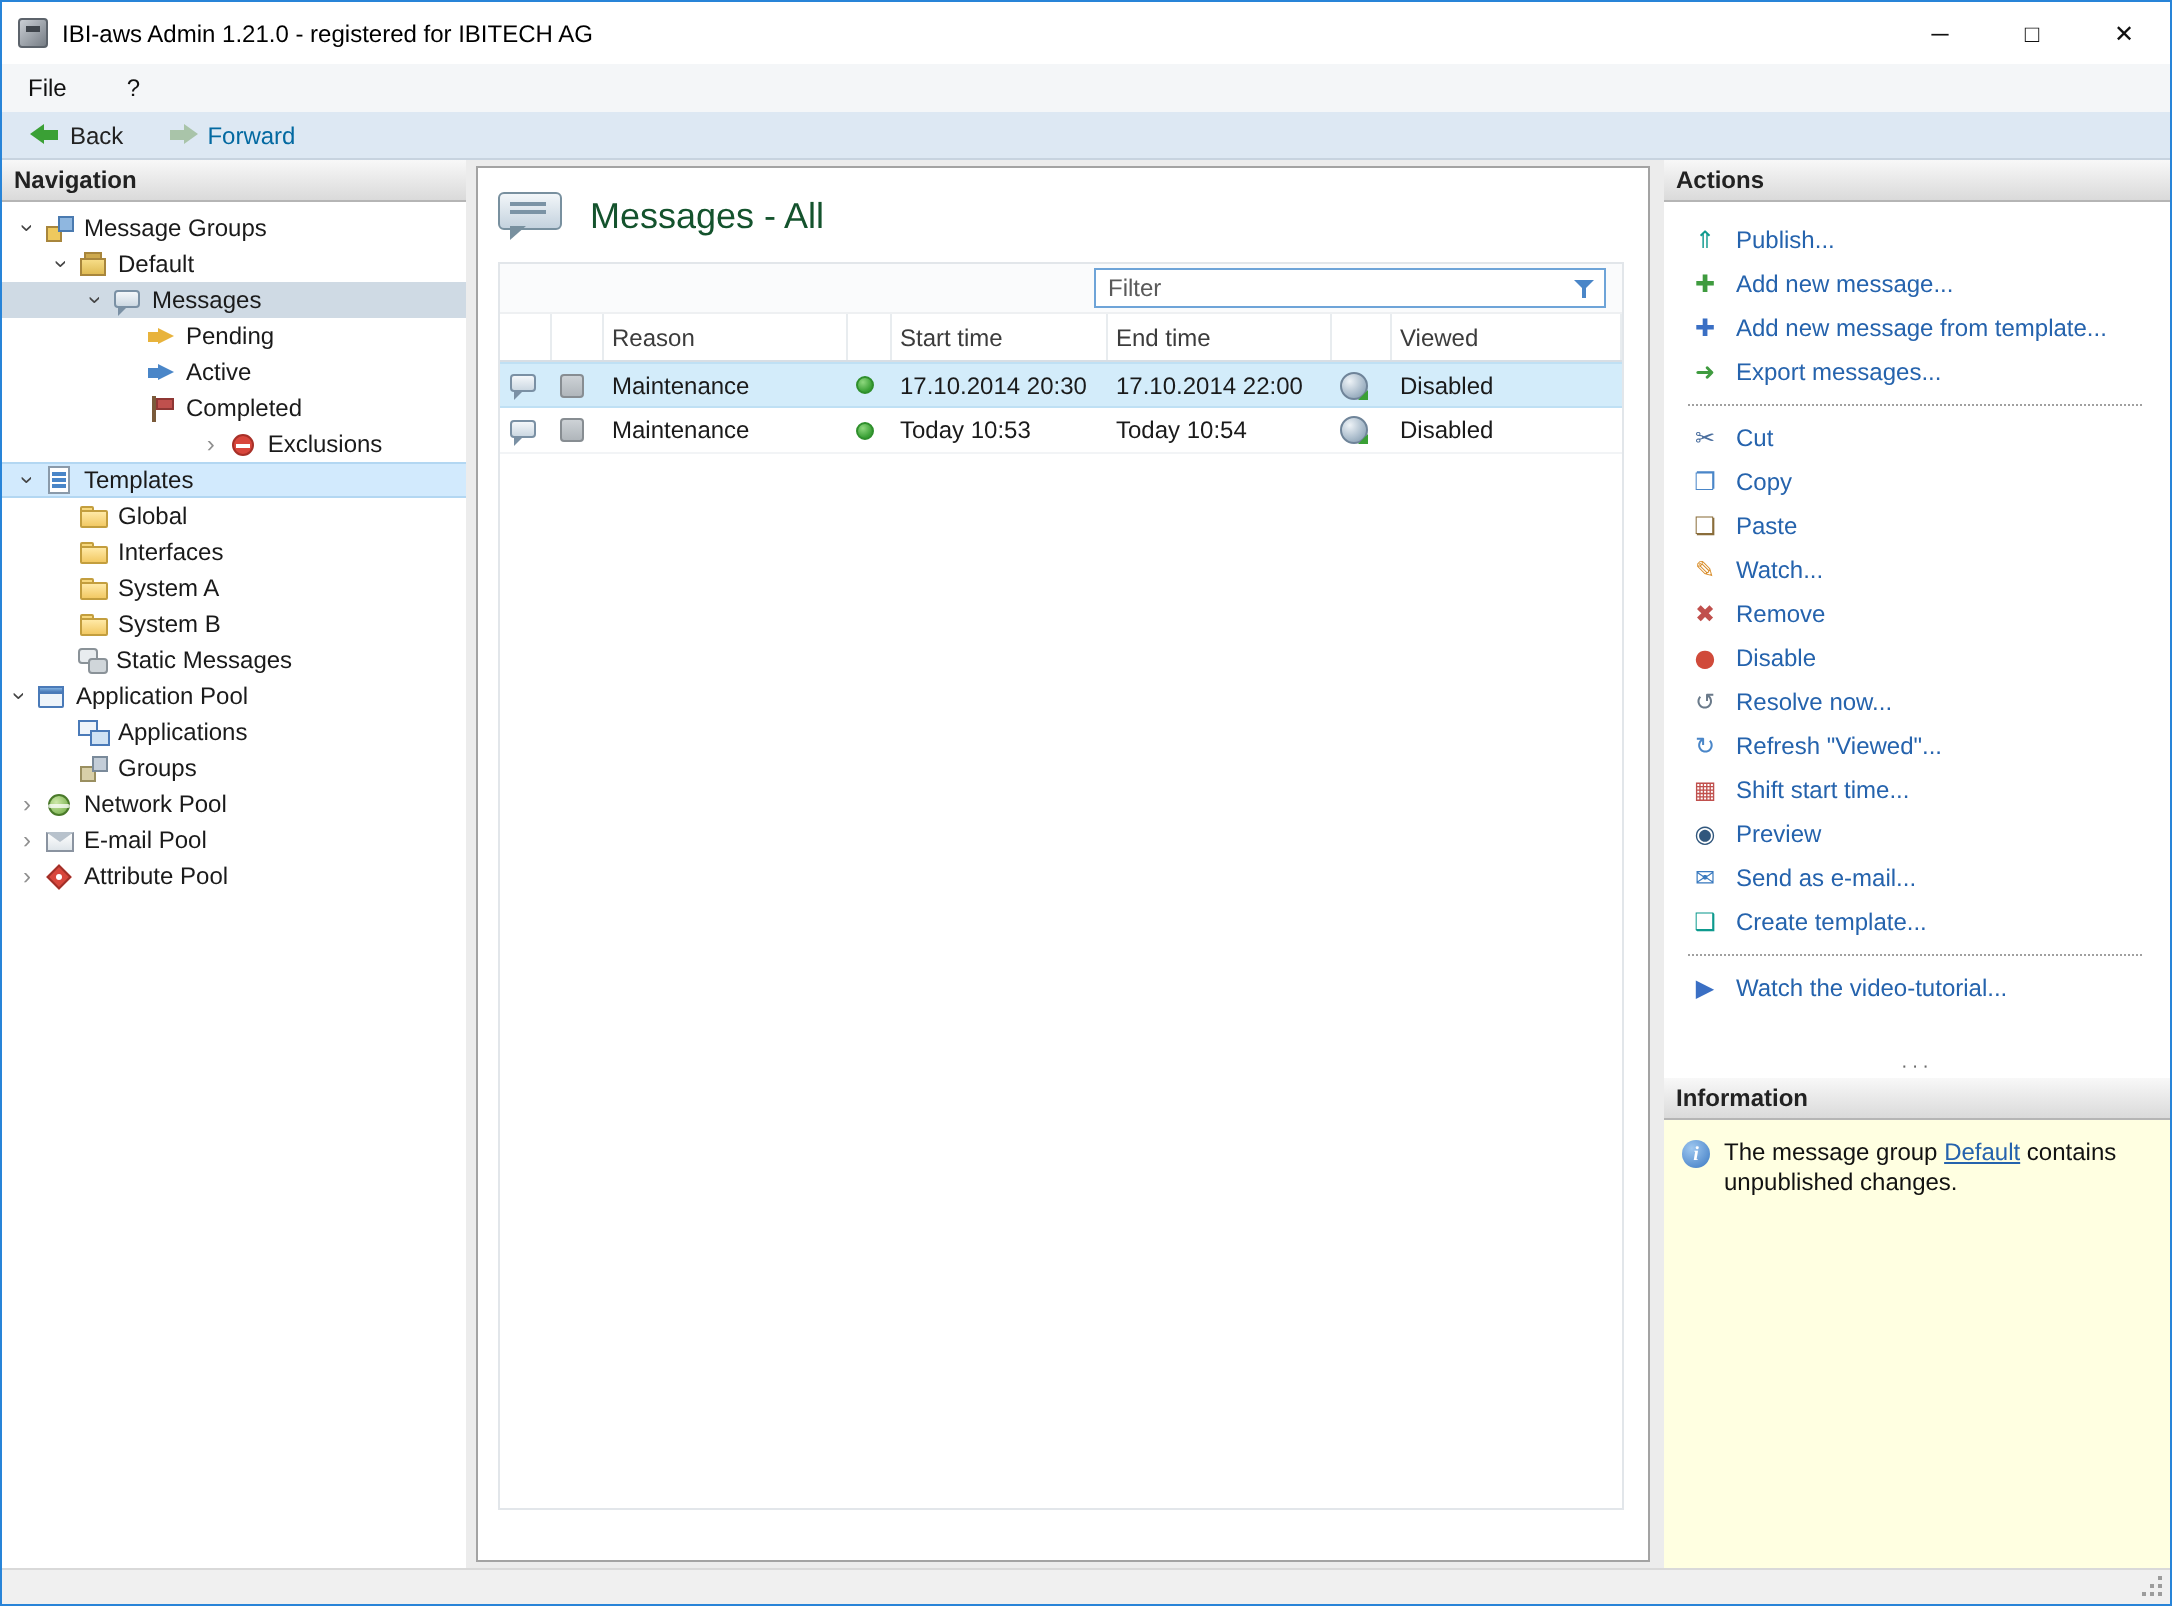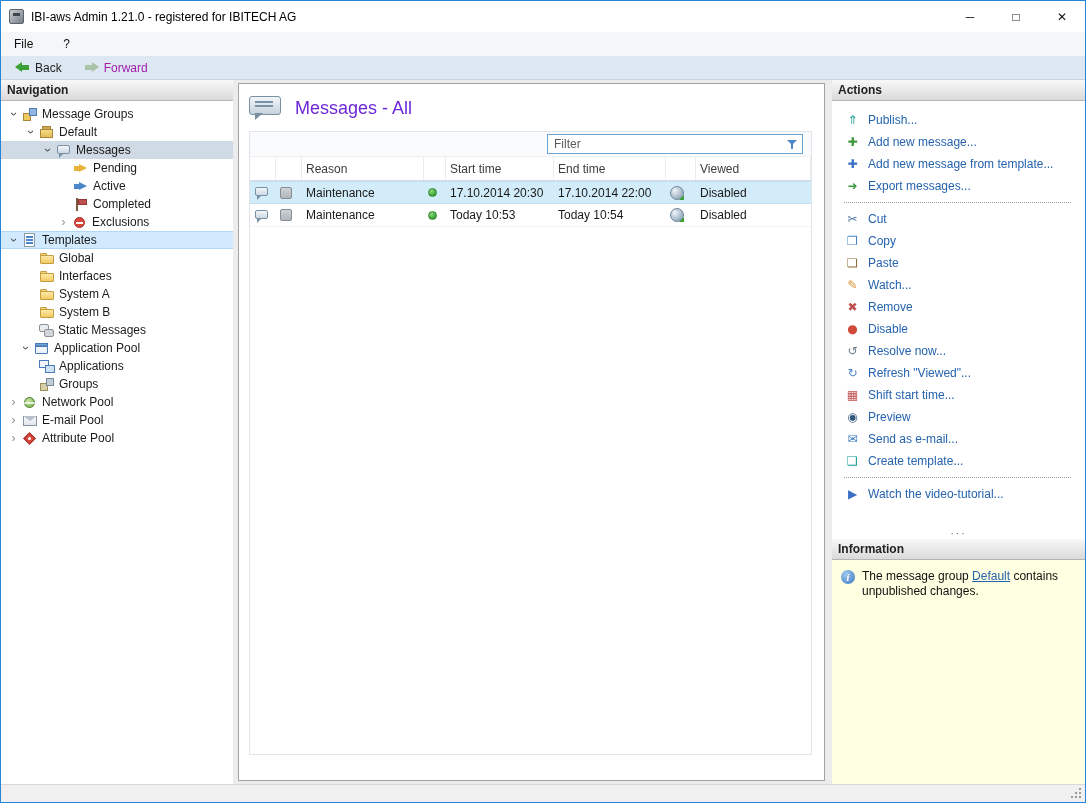--- a/index.html
+++ b/index.html
@@ -21,21 +21,21 @@
 .toolbar{height:24px;background:#dde8f3;border-bottom:1px solid #c7d3df;display:flex;align-items:center;padding-left:8px;gap:10px;flex:none}
 .tool-btn{display:flex;align-items:center;gap:5px;padding:2px 6px}
 .tool-arrow{position:relative;width:15px;height:11px;flex:none}
 .tool-arrow .head{position:absolute;top:0;width:0;height:0;border-top:5.5px solid transparent;border-bottom:5.5px solid transparent}
 .tool-arrow .shaft{position:absolute;top:3px;width:7px;height:5px}
 .arrow-left .head{left:0;border-right:7px solid #3aa035}
 .arrow-left .shaft{left:7px;background:#3aa035}
 .arrow-right .head{right:0;border-left:7px solid #a9c4a9}
 .arrow-right .shaft{left:1px;background:#a9c4a9}
 .tool-label{color:#222}
-.tool-label.disabled{color:#a21caf}
+.tool-label.disabled{color:#0369a1}
 
 
 .content{display:flex;flex:1;min-height:0;background:#ececec}
 .phead{height:21px;line-height:20px;padding-left:6px;font-weight:bold;font-size:12px;color:#222;background:linear-gradient(#f8f8f8,#dadada);border-bottom:1px solid #b5b5b5;flex:none}
 
 
 .nav-panel{width:232px;flex:none;background:#fff;display:flex;flex-direction:column}
 .tree{flex:1;overflow:hidden;padding-top:4px}
 .trow{height:18px;display:flex;align-items:center;width:100%}
 .trow.selected{background:#cfdae4}
@@ -81,21 +81,21 @@
 .attribute-pool-icon::before{left:3px;top:3px;width:9px;height:9px;background:#d8463c;border:1px solid #a03028;transform:rotate(45deg)}
 .attribute-pool-icon::after{left:6px;top:6px;width:3px;height:3px;border-radius:50%;background:#fff}
 
 
 .main-panel{flex:1;min-width:0;background:#fff;border:1px solid #a3a3a3;margin:3px 7px 3px 5px;display:flex;flex-direction:column}
 .main-title{display:flex;align-items:center;gap:14px;padding:11px 0 9px 10px;flex:none}
 .title-msg-icon{position:relative;width:32px;height:27px;flex:none}
 .title-msg-icon::before{content:"";position:absolute;left:0;top:1px;width:30px;height:17px;background:linear-gradient(#f2f6f9,#c4d2de);border:1px solid #78909f;border-radius:3px}
 .title-msg-icon::after{content:"";position:absolute;left:6px;top:6px;width:18px;height:2px;background:#7b93a5;box-shadow:0 4px 0 #7b93a5}
 .title-msg-icon .tail{position:absolute;left:6px;top:18px;width:0;height:0;border-top:7px solid #78909f;border-right:8px solid transparent}
-.main-title-text{font-size:18px;color:#6d28d9}
+.main-title-text{font-size:18px;color:#14532d}
 .grid-wrap{flex:1;min-height:0;margin:0 12px 25px 10px;border:1px solid #e2e6ea;display:flex;flex-direction:column;background:#fff}
 .filter-band{height:25px;background:#fafbfc;border-bottom:1px solid #eef0f2;display:flex;align-items:center;justify-content:flex-end;padding-right:8px;flex:none}
 .filter-box{width:256px;height:20px;border:1px solid #6ea4d8;background:#fff;display:flex;align-items:center}
 .filter-input{flex:1;min-width:0;border:0;outline:0;font-family:"Liberation Sans",sans-serif;font-size:12px;padding:0 6px;color:#0369a1;background:transparent}
 .filter-input::placeholder{color:#5a5a5a}
 .funnel{width:18px;height:100%;position:relative;flex:none}
 .funnel::before{content:"";position:absolute;left:3px;top:5px;border-left:5px solid transparent;border-right:5px solid transparent;border-top:5px solid #4a86c8}
 .funnel::after{content:"";position:absolute;left:7px;top:9px;width:2px;height:5px;background:#4a86c8}
 .ghead,.grow{display:grid;grid-template-columns:26px 26px 122px 22px 108px 112px 30px 1fr}
 .ghead{height:24px;border-bottom:1px solid #d8dee4;flex:none}
@@ -192,21 +192,21 @@
           <div class="trow" style="padding-left: 55px;">
             <span class="chev leaf"></span>
             <span class="ti active-icon"></span>
             <span class="tlb">Active</span>
           </div>
           <div class="trow" style="padding-left: 55px;">
             <span class="chev leaf"></span>
             <span class="ti completed-icon"></span>
             <span class="tlb">Completed</span>
           </div>
-          <div class="trow" style="padding-left: 54px;">
+          <div class="trow" style="padding-left: 54px; justify-content: center;">
             <span class="chev colps"></span>
             <span class="ti exclusions-icon"></span>
             <span class="tlb">Exclusions</span>
           </div>
           <div class="trow highlighted" style="padding-left: 4px;">
             <span class="chev exp"></span>
             <span class="ti templates-icon"></span>
             <span class="tlb">Templates</span>
           </div>
           <div class="trow" style="padding-left: 21px;">
@@ -227,21 +227,21 @@
           <div class="trow" style="padding-left: 21px;">
             <span class="chev leaf"></span>
             <span class="ti folder-icon"></span>
             <span class="tlb">System B</span>
           </div>
           <div class="trow" style="padding-left: 20px;">
             <span class="chev leaf"></span>
             <span class="ti static-messages-icon"></span>
             <span class="tlb">Static Messages</span>
           </div>
-          <div class="trow" style="padding-left: 16px;">
+          <div class="trow" style="padding-left: 0;">
             <span class="chev exp"></span>
             <span class="ti application-pool-icon"></span>
             <span class="tlb">Application Pool</span>
           </div>
           <div class="trow" style="padding-left: 21px;">
             <span class="chev leaf"></span>
             <span class="ti applications-icon"></span>
             <span class="tlb">Applications</span>
           </div>
           <div class="trow" style="padding-left: 21px;">

